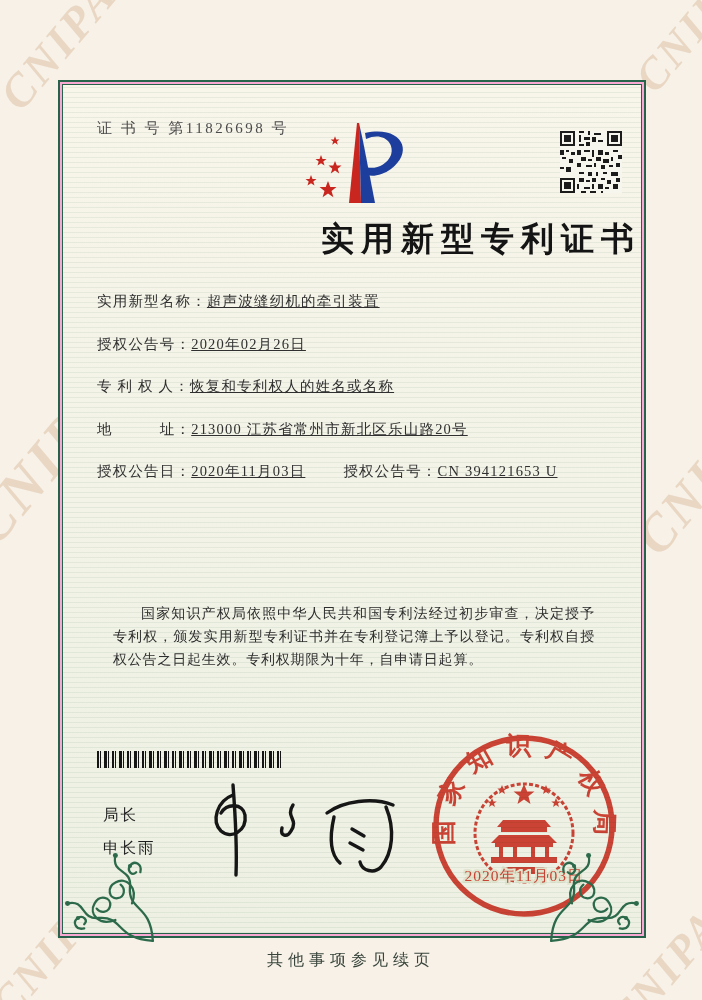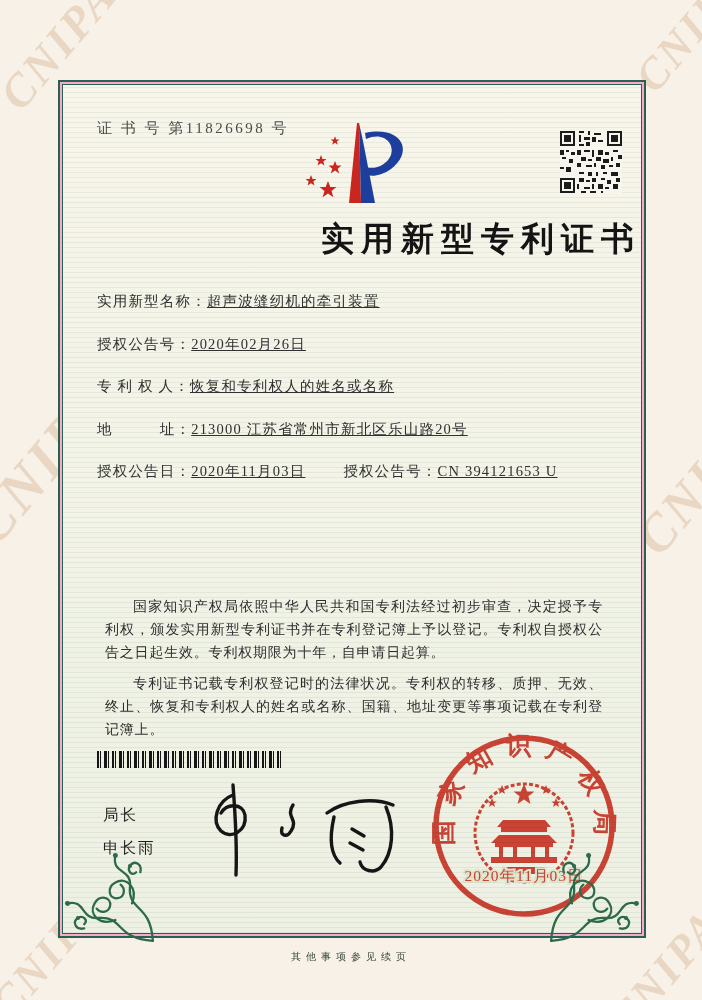--- a/index.html
+++ b/index.html
@@ -53,40 +53,40 @@
   .fields{position:absolute; left:34px; top:207px; width:520px;}
   .field-row{height:42.5px; font-size:14.5px; letter-spacing:1.2px; white-space:nowrap;}
   .field-row .lab{color:#303030;}
   .field-row .val{color:#303030;text-decoration:underline;}
   .pair2{margin-left:38px;}
   .body-text{
     position:absolute; left:34px; top:502px; width:514px;
     font-size:14px; line-height:23px; text-align:justify; color:#2e2e2e;
     letter-spacing:0.8px;
   }
-  .body-text p{margin:8px; text-indent:2em;}
+  .body-text p{margin:16px; text-indent:2em;font-family:Liberation Mono, monospace;}
   .barcode{
     position:absolute; left:34px; top:666px; width:186px; height:17px;
     background:repeating-linear-gradient(90deg,
       #151515 0px,#151515 2px, transparent 2px,transparent 3px,
       #151515 3px,#151515 4px, transparent 4px,transparent 7px,
       #151515 7px,#151515 10px, transparent 10px,transparent 11px,
       #151515 11px,#151515 12px, transparent 12px,transparent 15px);
   }
   .signer{position:absolute; left:40px; top:720px; font-size:15.5px; color:#1f1f1f; letter-spacing:2px;}
   .signer div{margin-bottom:12px;}
   .signature{position:absolute; left:118px; top:692px; width:240px; height:105px;}
   .seal{position:absolute; left:366px; top:646px; width:190px; height:190px; opacity:0.93; mix-blend-mode:multiply;}
   .page-number{
     position:absolute; left:0; top:826px; width:100%; text-align:center;
     font-size:12.5px; color:#3a3a3a; letter-spacing:2px;
   }
   .continuation{
     position:absolute; left:0; top:950px; width:100%; text-align:center;
-    font-size:10px; color:#39453c; letter-spacing:5px;
+    font-size:16px; color:#39453c; letter-spacing:5px;
   }
 </style>
 </head>
 <body>
 
 <div class="page">
 
   <span class="wm wm1">CNIPA</span>
   <span class="wm wm2">CNIPA</span>
   <span class="wm wm3">CNIPA</span>
@@ -197,21 +197,20 @@
         <div class="field-row">
           <span class="lab">地　　　址：</span><span class="val">213000 江苏省常州市新北区乐山路20号</span>
         </div>
         <div class="field-row">
           <span class="lab">授权公告日：</span><span class="val">2020年11月03日</span><span class="lab pair2">授权公告号：</span><span class="val">CN 394121653 U</span>
         </div>
       </div>
 
       <div class="body-text">
         <p>国家知识产权局依照中华人民共和国专利法经过初步审查，决定授予专利权，颁发实用新型专利证书并在专利登记簿上予以登记。专利权自授权公告之日起生效。专利权期限为十年，自申请日起算。</p>
-        <p>专利证书记载专利权登记时的法律状况。专利权的转移、质押、无效、终止、恢复和专利权人的姓名或名称、国籍、地址变更等事项记载在专利登记簿上。</p>
       </div>
 
       <div class="barcode"></div>
 
       <div class="signer">
         <div>局长</div>
         <div>申长雨</div>
       </div>
 
       <svg class="signature" viewBox="0 0 240 105">

